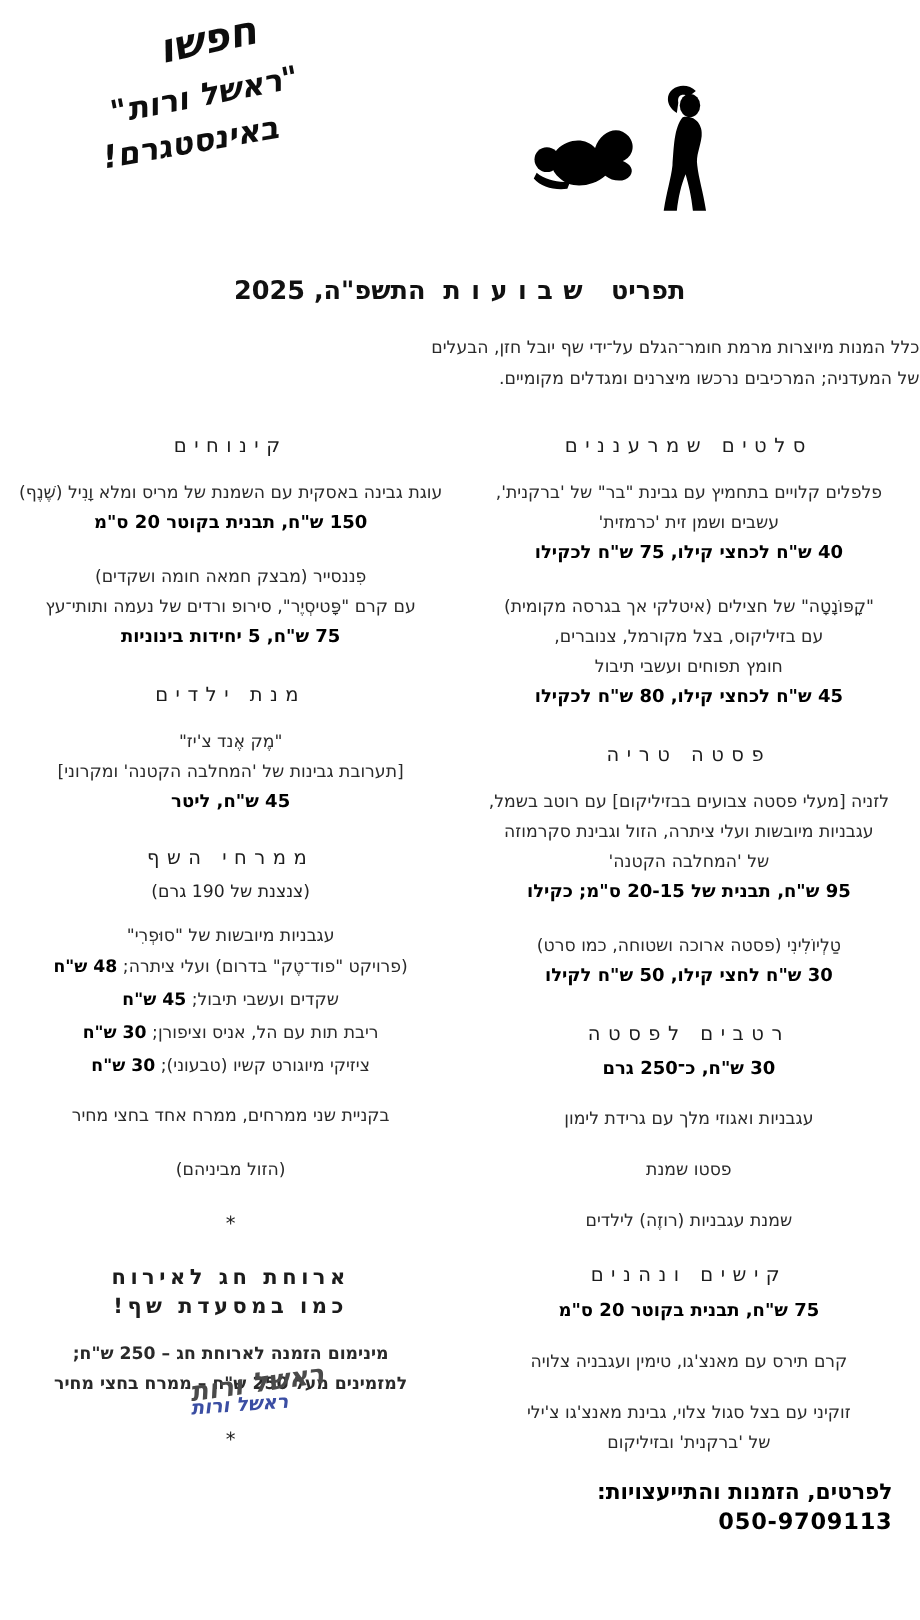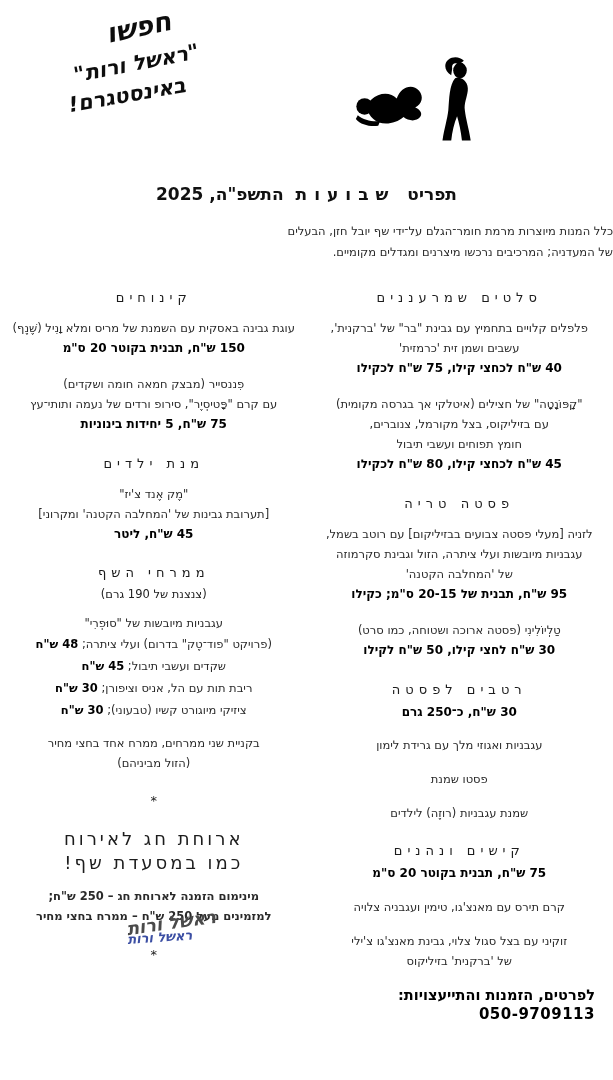--- a/index.html
+++ b/index.html
@@ -24,30 +24,30 @@
     font-weight:700;font-size:17px;color:#111;}
   .title span{margin:0 3px;}
   .title .spaced{letter-spacing:7px;}
   .subtitle{position:absolute;top:221px;left:0;right:0;text-align:right;}
   .subtitle-line{font-size:11.5px;line-height:1.8;white-space:nowrap;color:#2a2a2a;}
   
   .columns{position:absolute;top:290px;left:8px;right:8px;display:flex;gap:14px;}
   .column{flex:1;text-align:center;min-width:0;}
   .section{margin-bottom:20px;}
   .section-title{font-size:13px;letter-spacing:5px;margin-bottom:13px;color:#1c1c1c;}
-  .section-title.bold{font-weight:400;letter-spacing:3px;font-size:18px;margin-bottom:3px;}
+  .section-title.bold{font-weight:700;letter-spacing:3px;font-size:14px;margin-bottom:3px;}
   .section-title.bold + .item{margin-top:13px;font-weight:bold;}
   .item{margin-bottom:14px;}
   .item-line{font-size:11.5px;line-height:1.75;white-space:nowrap;color:#2a2a2a;}
   .price{font-weight:700;font-size:12px;line-height:1.8;white-space:nowrap;color:#000;}
   .inline-price{font-weight:700;color:#000;}
   .section-price-note{margin-top:-8px;margin-bottom:12px;}
   .section-note{font-size:11.5px;margin-top:-6px;margin-bottom:12px;white-space:nowrap;}
   .section.compact .item{margin-bottom:2px;}
-  .section-footer{margin-top:0;}
+  .section-footer{margin-top:16px;}
   .section-footer.first{margin-top:13px;}
   .sep{margin:20px 0 2px;font-size:13px;color:#222;}
   
   .signature{position:absolute;left:126px;top:912px;transform:rotate(-8deg);
     font-style:italic;font-weight:700;}
   .sig-dark{color:#4a4a4a;font-size:18px;white-space:nowrap;}
   .sig-blue{font-size:13px;margin-top:-5px;margin-right:26px;
     transform:rotate(4deg);white-space:nowrap;}
   .contact{position:absolute;top:987px;left:310px;right:18px;text-align:right;font-weight:700;color:#000;}
   .contact-label{font-size:14.5px;white-space:nowrap;}
@@ -131,21 +131,21 @@
           </div>
         </section>
         <section class="section">
           <div class="section-title">קישים ונהנים</div>
           <div class="price section-price-note">75 ש"ח, תבנית בקוטר 20 ס"מ</div>
           <div class="item">
             <div class="item-line">קרם תירס עם מאנצ'גו, טימין ועגבניה צלויה</div>
           </div>
           <div class="item">
             <div class="item-line">זוקיני עם בצל סגול צלוי, גבינת מאנצ'גו צ'ילי</div>
-            <div class="item-line">של 'ברקנית' בזיליקוס</div>
+            <div class="item-line">של 'ברקנית' ובזיליקום</div>
           </div>
         </section>
       </div>
     <div class="column">
         <section class="section">
           <div class="section-title">קינוחים</div>
           <div class="item">
             <div class="item-line">עוגת גבינה באסקית עם השמנת של מריס ומלא וָנִיל (שֶׁנֶף)</div>
             <div class="price">150 ש"ח, תבנית בקוטר 20 ס"מ</div>
           </div>

